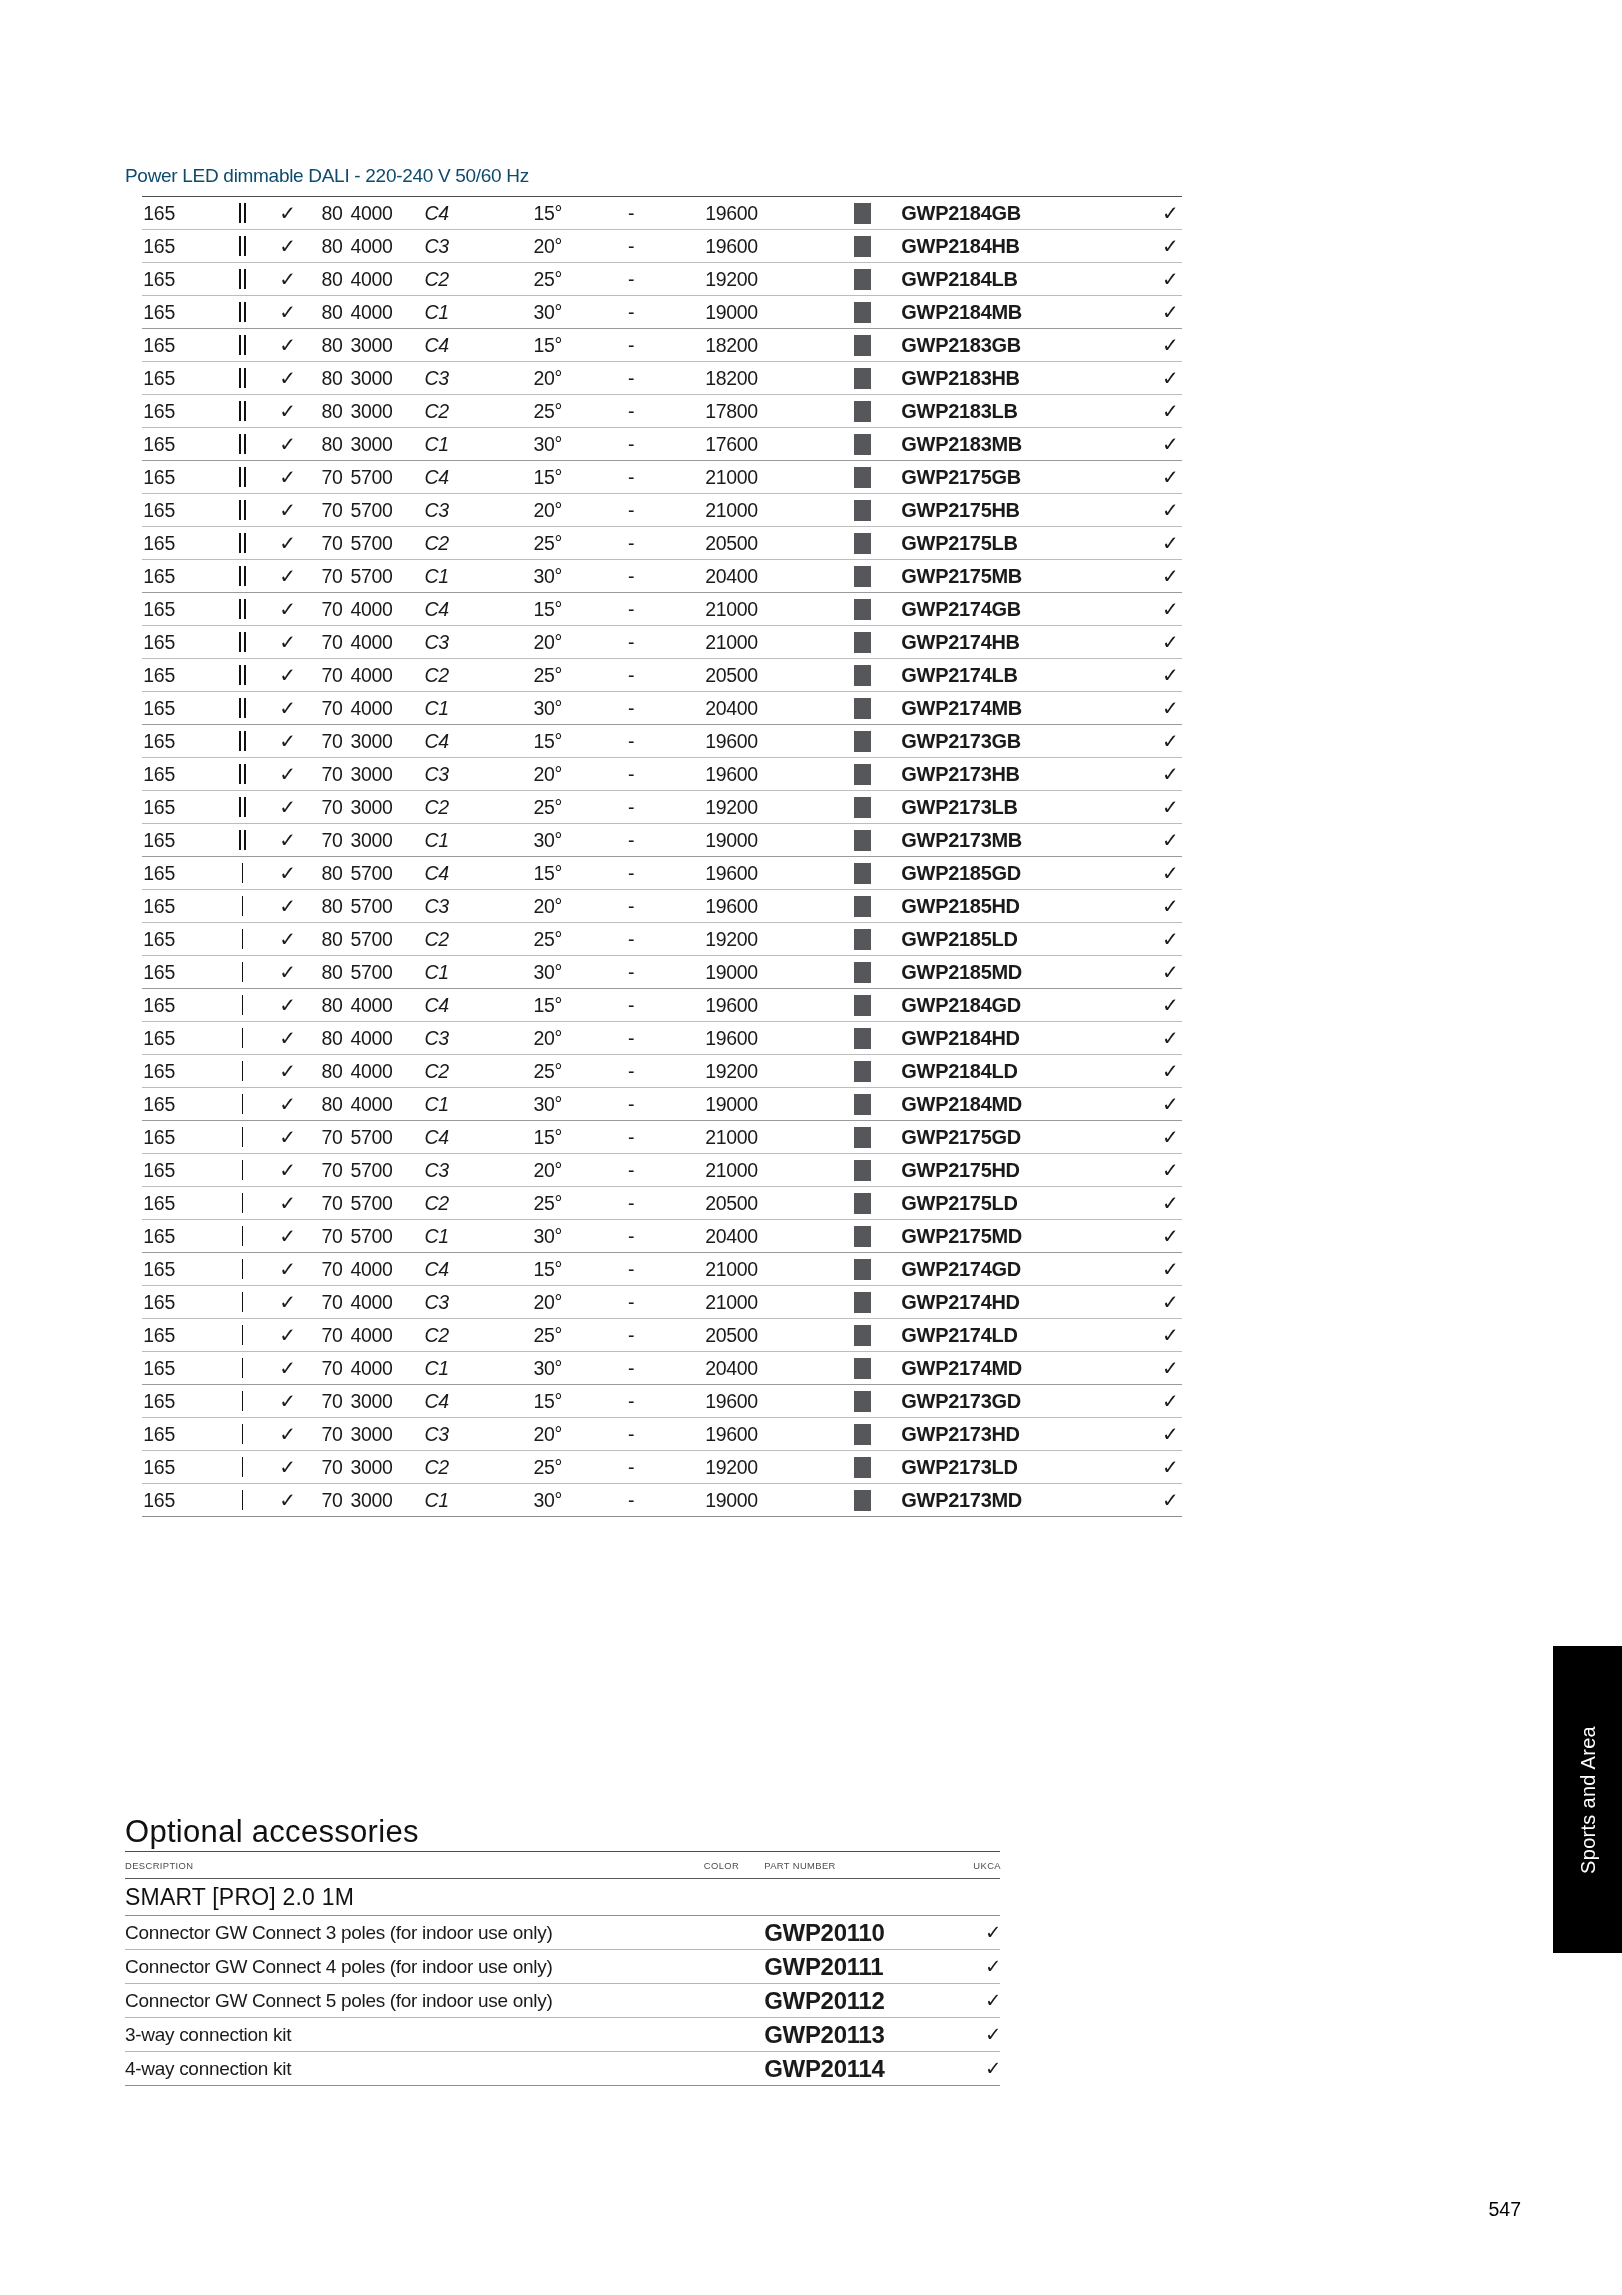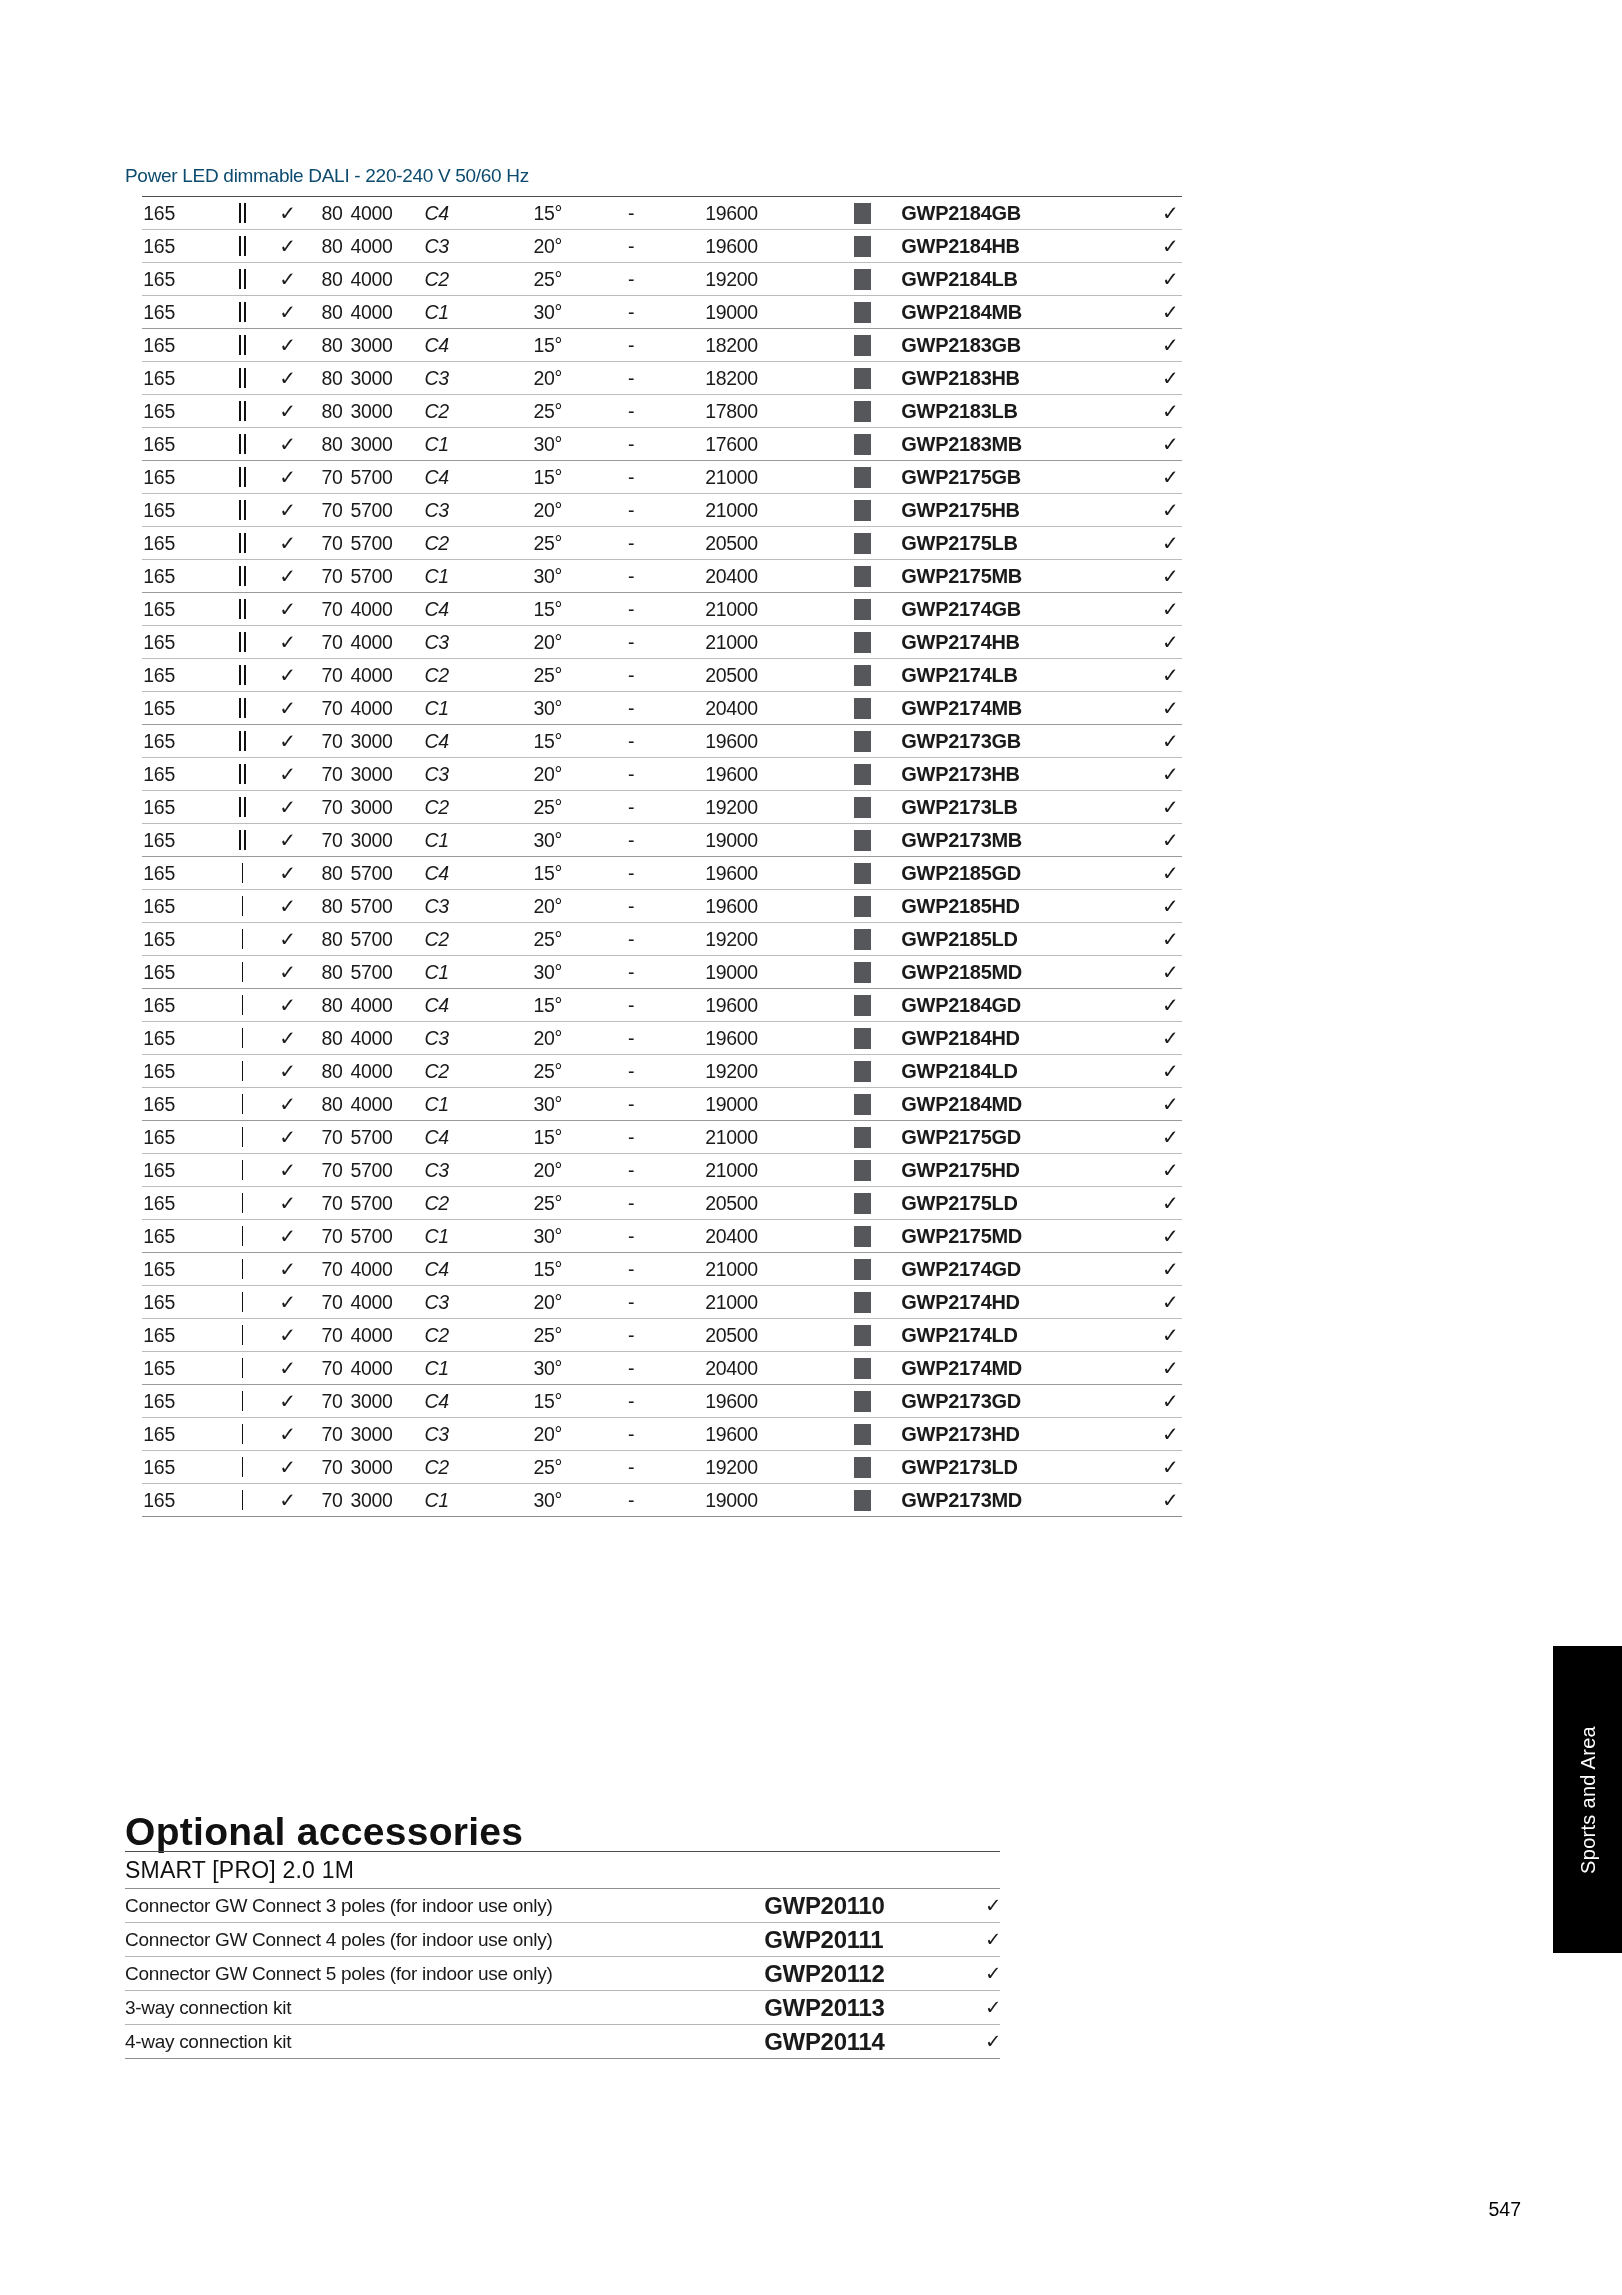--- a/index.html
+++ b/index.html
@@ -37,21 +37,21 @@
   .c-beam{padding-left:42px;}
   .c-dash{text-align:center;}
   .c-flux{text-align:center;}
   .c-swatch{display:flex;align-items:center;}
   .swatch{display:block;width:17px;height:21px;margin-left:57px;}
   .c-part{padding-left:7.8px;font-weight:700;font-size:20px;letter-spacing:-0.3px;}
   .c-ukca{text-align:right;font-size:20px;}
   
   .acc-title{
     position:absolute;left:125px;top:1815px;
-    font-size:39px;line-height:34px;font-weight:700;letter-spacing:0.3px;color:#111;
+    font-size:31px;line-height:34px;font-weight:400;letter-spacing:0.3px;color:#111;
   }
   .acc-table{
     position:absolute;left:125px;top:1851px;width:875px;
     border-top:1.3px solid #4d4d4d;
   }
   .acc-grid{
     display:grid;
     grid-template-columns:559px 75px 192px 50px;
     align-items:center;
   }
@@ -833,20 +833,26 @@
       <span class="swatch" style="background: rgb(85, 87, 90);"></span>
     </span>
     <span class="cell c-part">GWP2173MD</span>
     <span class="cell c-ukca">✓</span>
   </div>
   </div>
 
 <div class="acc-title">Optional accessories</div>
 
 <div class="acc-table">
+  <div class="acc-grid acc-header">
+    <span class="h-desc">DESCRIPTION</span>
+    <span class="h-color">COLOR</span>
+    <span class="h-part">PART NUMBER</span>
+    <span class="h-ukca">UKCA</span>
+  </div>
   <div class="acc-group">
     <span>SMART [PRO] 2.0 1M</span>
   </div>
   <div id="acc-rows">
       <div class="acc-grid acc-row">
     <span class="a-desc">Connector GW Connect 3 poles (for indoor use only)</span>
     <span class="a-color"></span>
     <span class="a-part">GWP20110</span>
     <span class="a-ukca">✓</span>
   </div>

